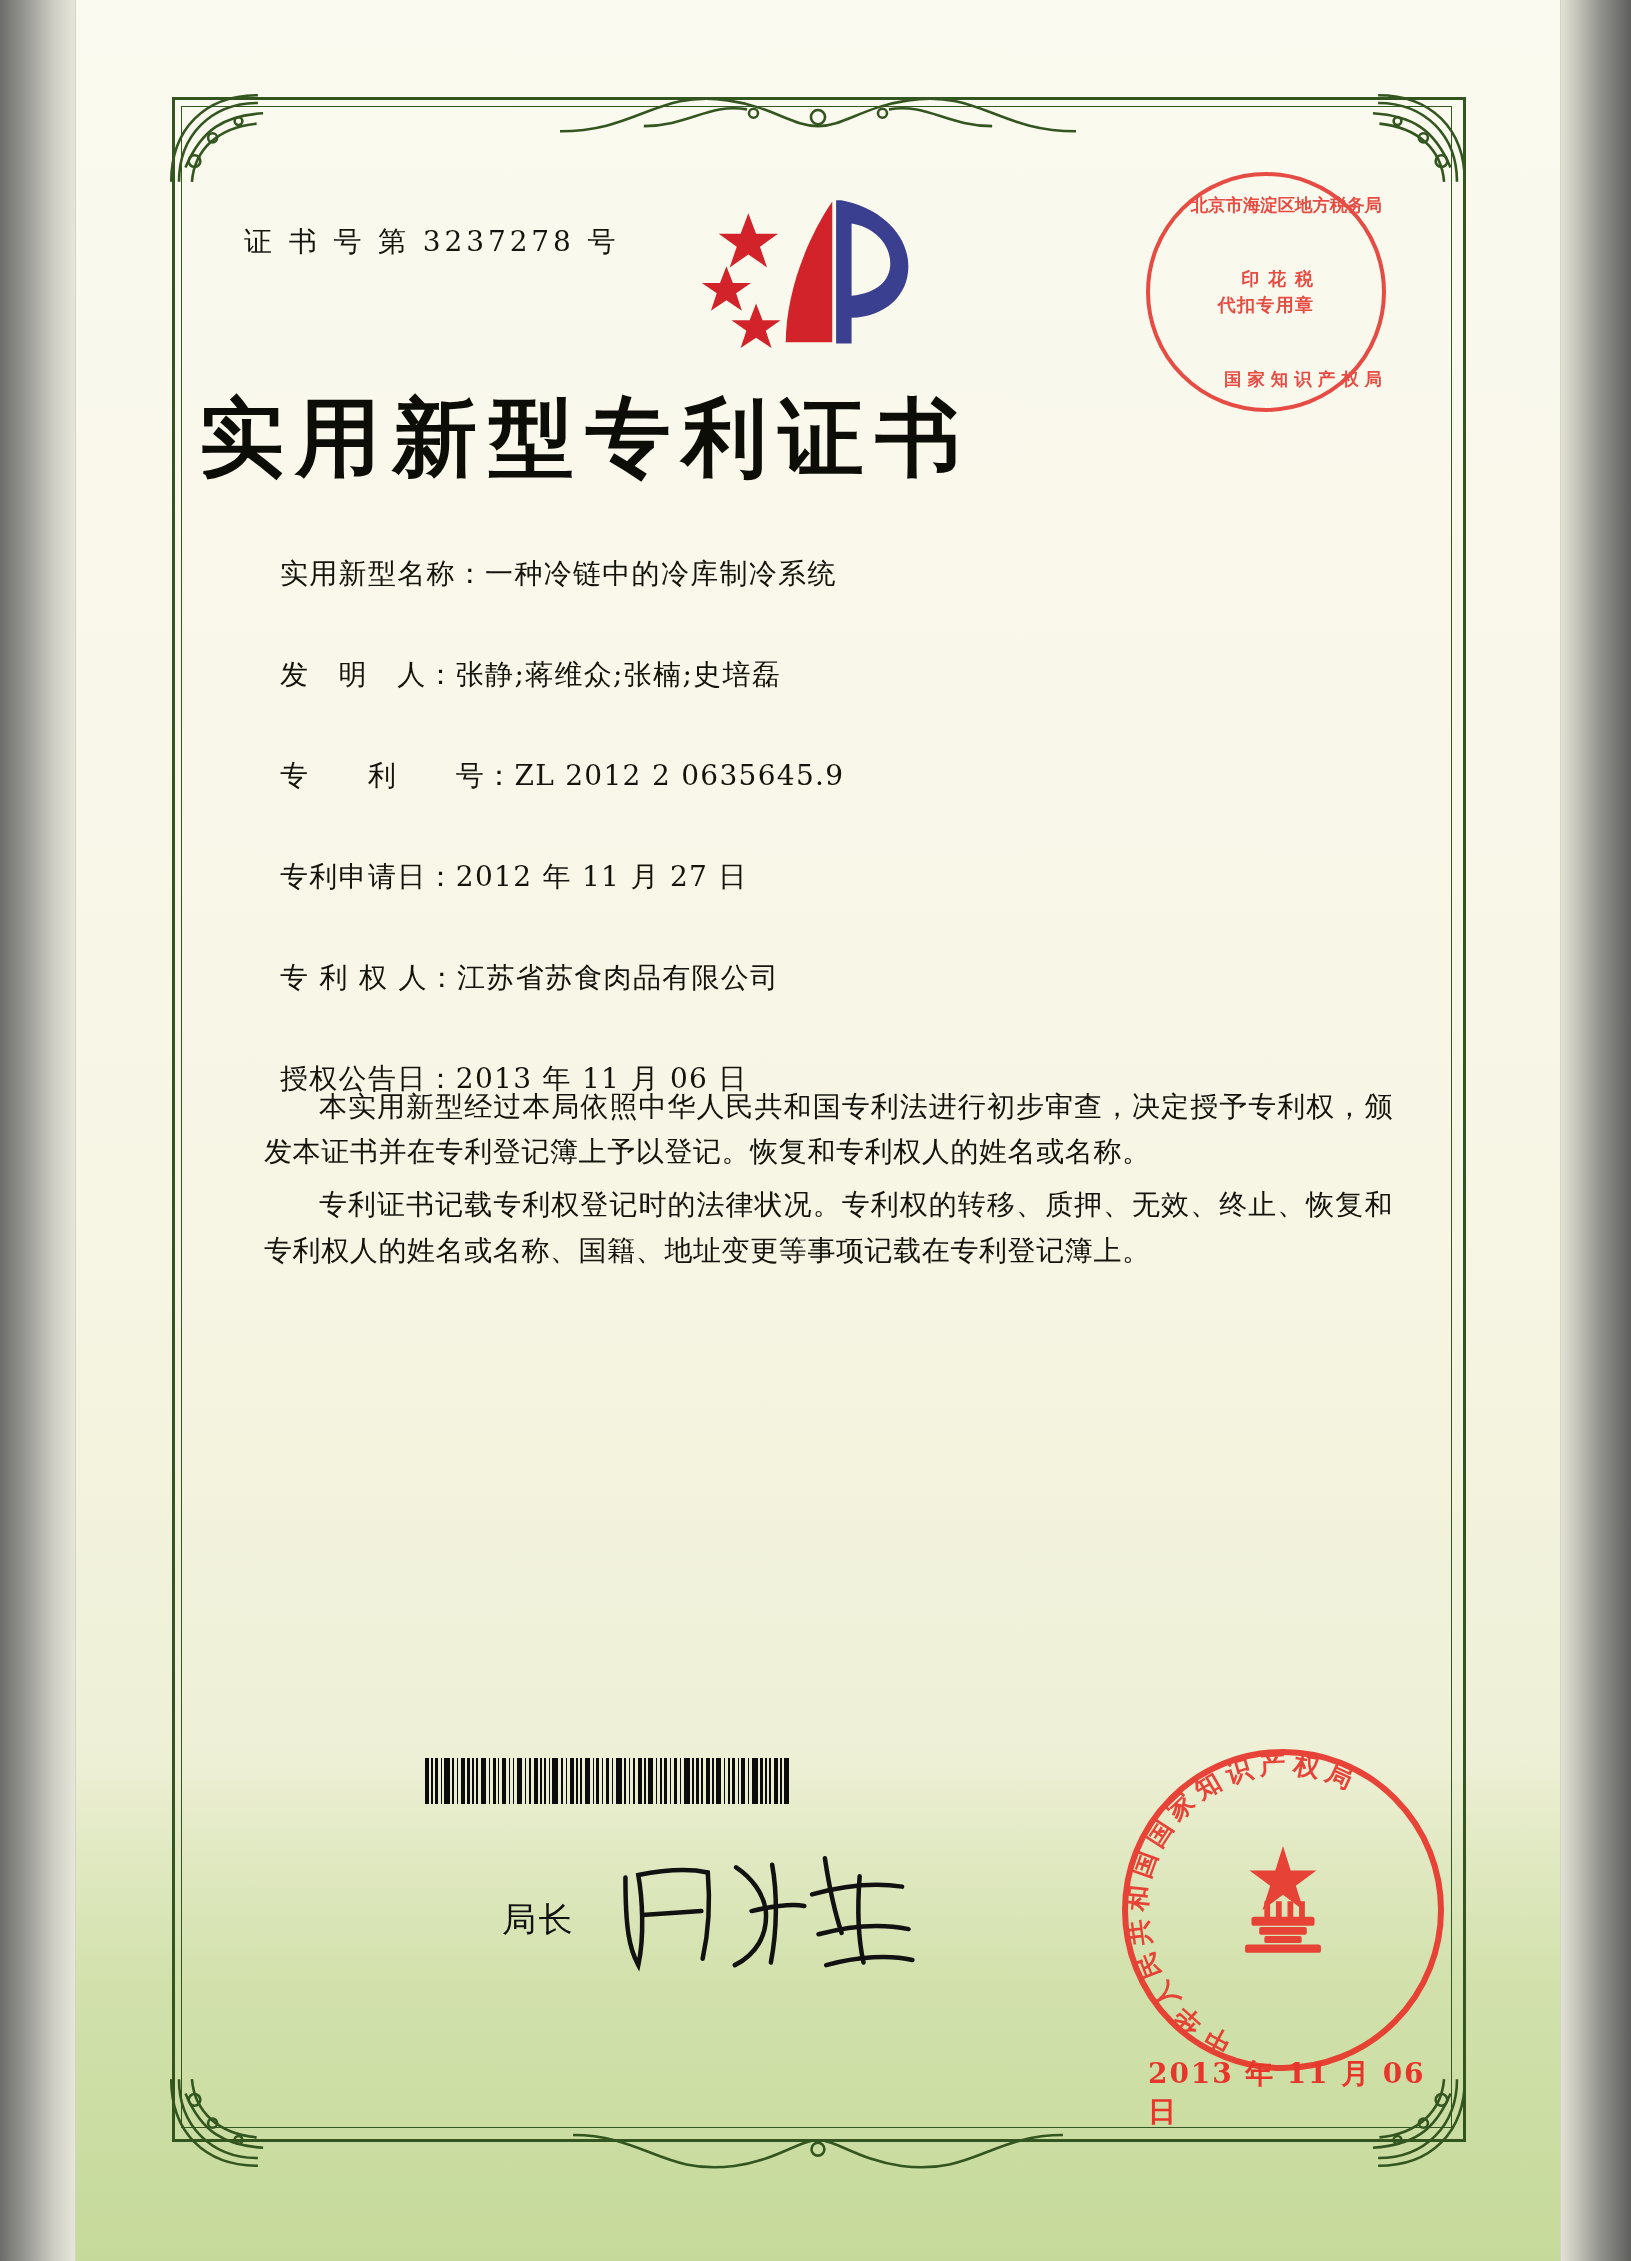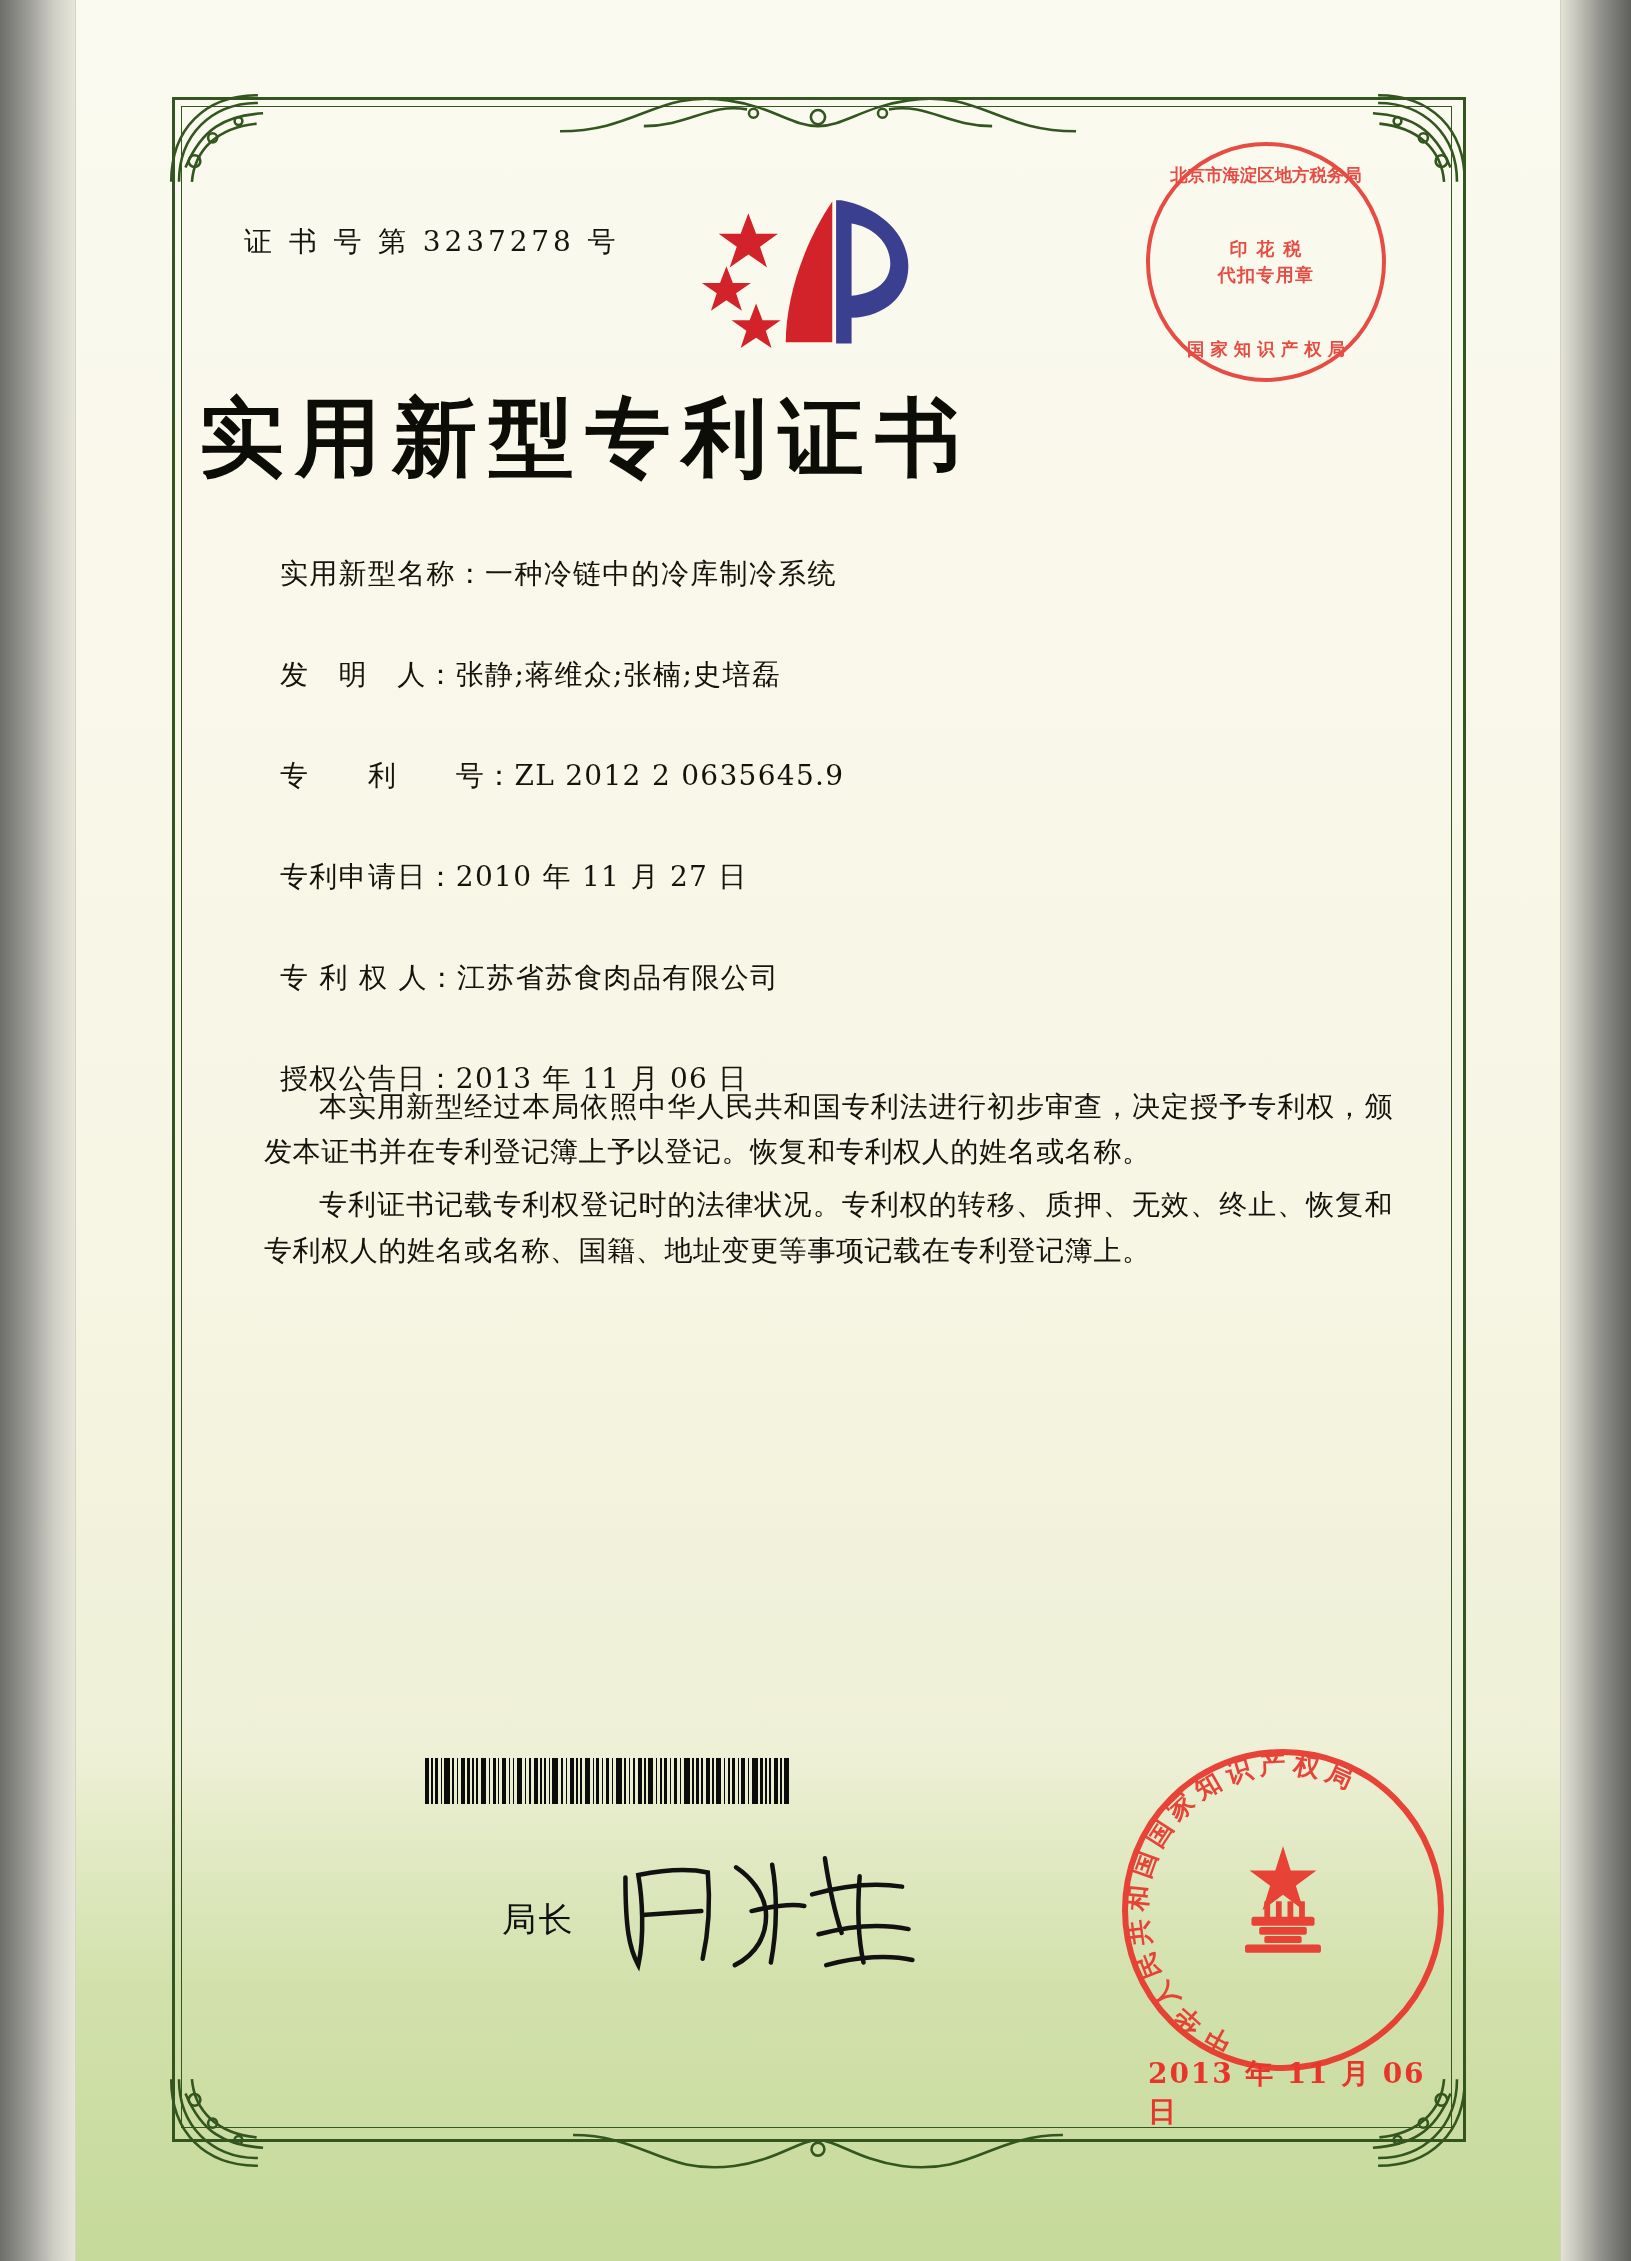--- a/index.html
+++ b/index.html
@@ -50,23 +50,23 @@
   .certno{
     position:absolute;left:45px;top:94px;font-size:28px;letter-spacing:3.9px;color:#15150f;
     font-family:"DejaVu Serif","Liberation Serif",serif;
   }
 
   
   .logo{position:absolute;left:490px;top:61px;width:271px;height:168px;}
 
   
   .stamp-top{
-    position:absolute;right:52px;top:13px;width:232px;height:232px;border-radius:50%;
+    position:absolute;right:52px;top:43px;width:232px;height:232px;border-radius:50%;
     border:4.5px solid #e4352c;color:#e4352c;opacity:.88;
-    display:flex;align-items:center;justify-content:center;text-align:center;
+    display:flex;align-items:center;justify-content:center;text-align:right;
   }
   .stamp-top .inner{font-size:18px;line-height:1.45;letter-spacing:1.3px;font-weight:bold;}
   .stamp-top .arc-top,.stamp-top .arc-bot{position:absolute;left:0;right:0;font-size:17.4px;font-weight:bold;}
   .stamp-top .arc-top{top:17px;}
   .stamp-top .arc-bot{bottom:17px;}
 
   .title{
     position:absolute;left:0;right:0;top:252px;text-align:left;
     font-size:85px;letter-spacing:11.6px;font-weight:bold;color:#0d0d08;
     font-family:"DejaVu Serif","Liberation Serif",serif;
@@ -225,21 +225,21 @@
         <div class="field">
           <span class="lbl">实用新型名称：</span><span class="val">一种冷链中的冷库制冷系统</span>
         </div>
         <div class="field">
           <span class="lbl">发　明　人：</span><span class="val">张静;蒋维众;张楠;史培磊</span>
         </div>
         <div class="field">
           <span class="lbl">专　　利　　号：</span><span class="val">ZL 2012 2 0635645.9</span>
         </div>
         <div class="field">
-          <span class="lbl">专利申请日：</span><span class="val">2010 年 11 月 27 日</span>
+          <span class="lbl">专利申请日：</span><span class="val">2012 年 11 月 27 日</span>
         </div>
         <div class="field">
           <span class="lbl">专 利 权 人：</span><span class="val">江苏省苏食肉品有限公司</span>
         </div>
         <div class="field">
           <span class="lbl">授权公告日：</span><span class="val">2013 年 11 月 06 日</span>
         </div>
       </div>
 
       <div class="paras">

